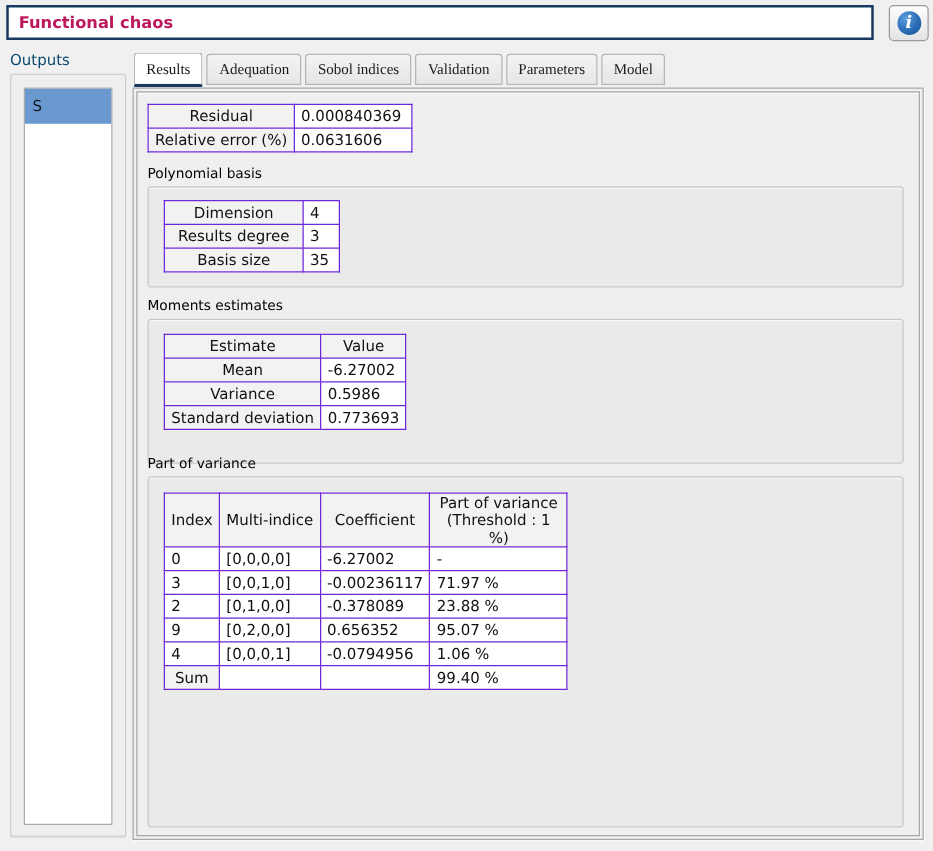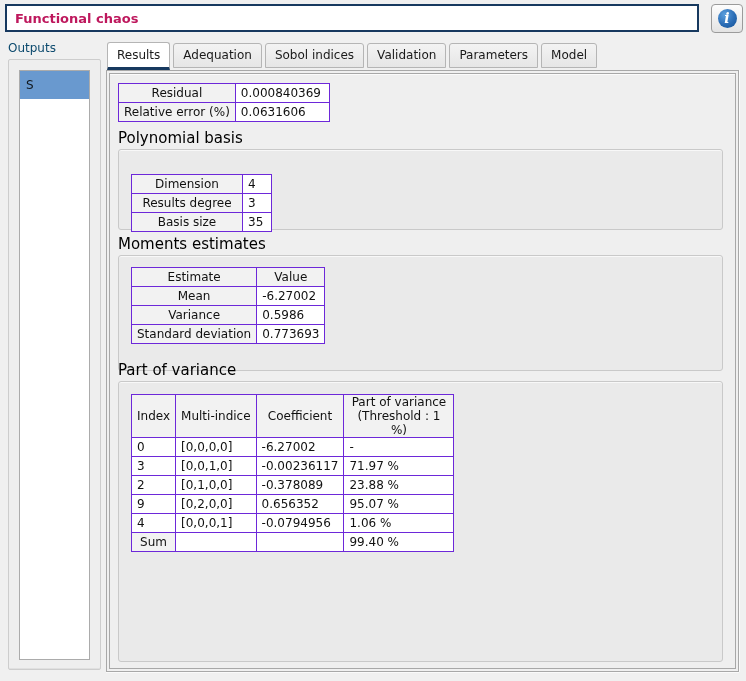--- a/index.html
+++ b/index.html
@@ -51,40 +51,40 @@
 
   
   .tabbar {
     position:absolute; left:107px; top:42px; height:28px;
     display:flex; align-items:flex-end;
   }
   .tab {
     height:25px; line-height:23px; padding:0 9px; margin-right:3px; margin-bottom:2px;
     background:linear-gradient(#f3f3f3,#e6e6e6);
     border:1px solid #b5b5b5; border-radius:3px 3px 0 0;
-    font-size:12px; color:#1a1a1a; cursor:pointer; white-space:nowrap;
+    font-size:12px; color:#1a1a1a; cursor:pointer; white-space:nowrap;font-family:Liberation Serif, serif;
   }
   .tab.active {
     height:28px; margin-bottom:0; background:#ffffff;
     border-bottom:3px solid #17395f; line-height:24px;
   }
 
   
   .pane {
     position:absolute; left:106px; top:70px; width:633px; height:602px;
     border:1px solid #a8a8a8; background:#f0f0f0;
     box-shadow:0 1px 0 #fafafa, 1px 0 0 #fafafa;
   }
   .viewport {
     position:absolute; left:2px; top:2px; right:2px; bottom:2px;
     border:1px solid #a8a8a8; background:#efefef; overflow:hidden;
     box-shadow:inset 0 1px 0 #fbfbfb;
   }
 
-  .section-label { position:absolute; left:8px; font-size:15px; color:#000; line-height:15px; }
+  .section-label { position:absolute; left:8px; font-size:11px; color:#000; line-height:15px; }
   #lbl-poly    { top:57px; }
   #lbl-moments { top:163px; }
   #lbl-part    { top:289px; }
 
   .groupbox {
     position:absolute; left:8px; width:605px;
     border:1px solid #c9c9c9; border-radius:3px; background:#eaeaea;
     box-shadow:inset 0 1px 0 rgba(255,255,255,.65);
   }
   #gb-poly    { top:75px;  height:81px;  }
@@ -101,21 +101,21 @@
     border:1px solid #6d28d9; height:19px; padding:0 5px;
     font-weight:normal; overflow:hidden; white-space:nowrap;
   }
   table.qt { border:1px solid #b9b9b9; }
   table.qt th { background:#f2f2f2; text-align:center; }
   table.qt td { background:#ffffff; text-align:left; }
 
   #summary-table { left:8px; top:9px; }
   #summary-table col.c1 { width:110px; } #summary-table col.c2 { width:94px; }
 
-  #poly-table { left:12px; top:24px; }
+  #poly-table { left:12px; top:10px; }
   #poly-table col.c1 { width:111px; } #poly-table col.c2 { width:29px; }
 
   #moments-table { left:12px; top:11px; }
   #moments-table col.c1 { width:121px; } #moments-table col.c2 { width:67px; }
 
   #part-table { left:12px; top:12px; }
   #part-table col.c1 { width:39px; }  #part-table col.c2 { width:77px; }
   #part-table col.c3 { width:85px; }  #part-table col.c4 { width:110px; }
   #part-table thead th { height:30px; line-height:14px; }
   .pre { white-space:pre-line !important; }

